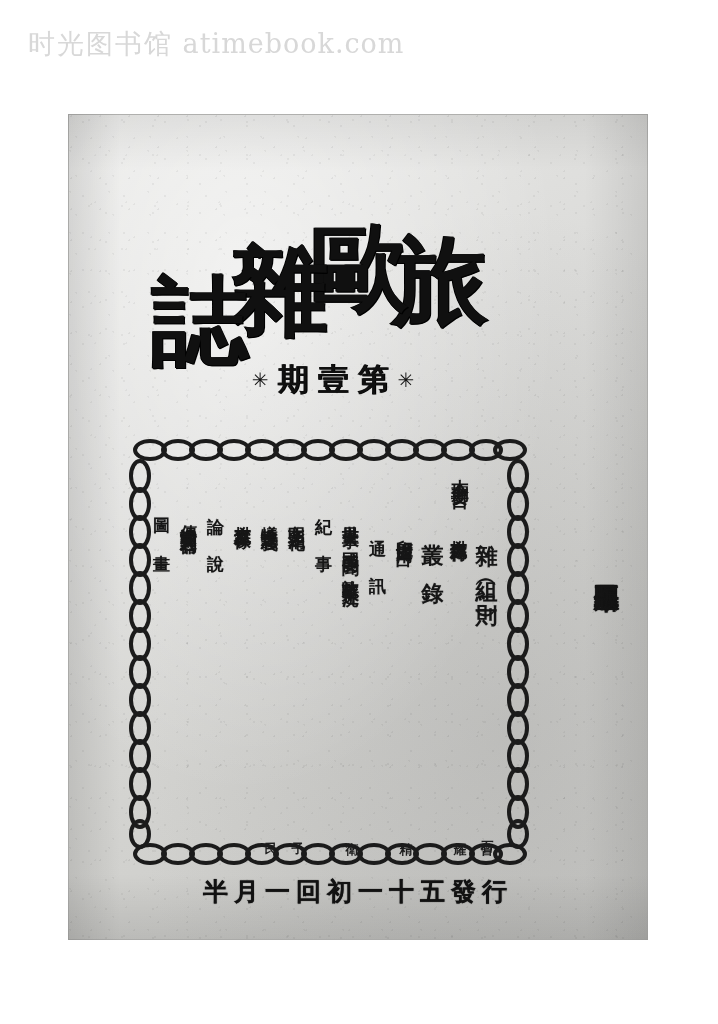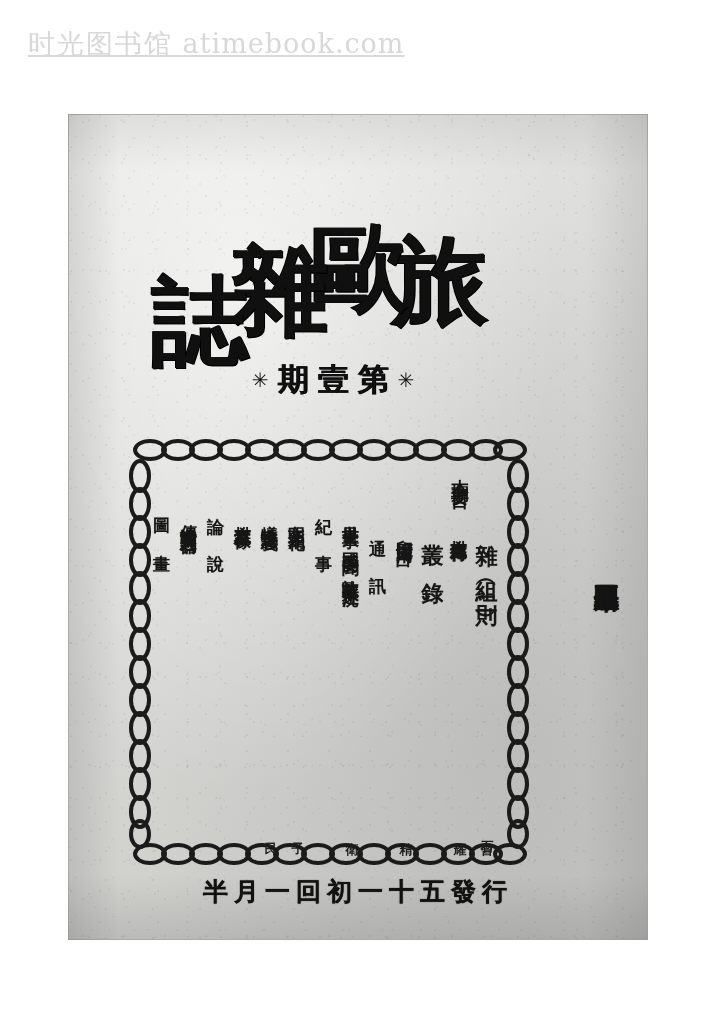--- a/index.html
+++ b/index.html
@@ -19,21 +19,20 @@
   .watermark {
     position: absolute;
     top: 26px;
     left: 28px;
     font-size: 27px;
     color: #d8d8d8;
     letter-spacing: 1px;
     white-space: nowrap;
     font-family: "DejaVu Serif", serif;
     user-select: none;
-    text-decoration: underline;
   }
   .watermark .cn {
     font-family: "DejaVu Sans", sans-serif;
     letter-spacing: 2px;
   }
 
   
   .page {
     position: absolute;
     left: 68px;

